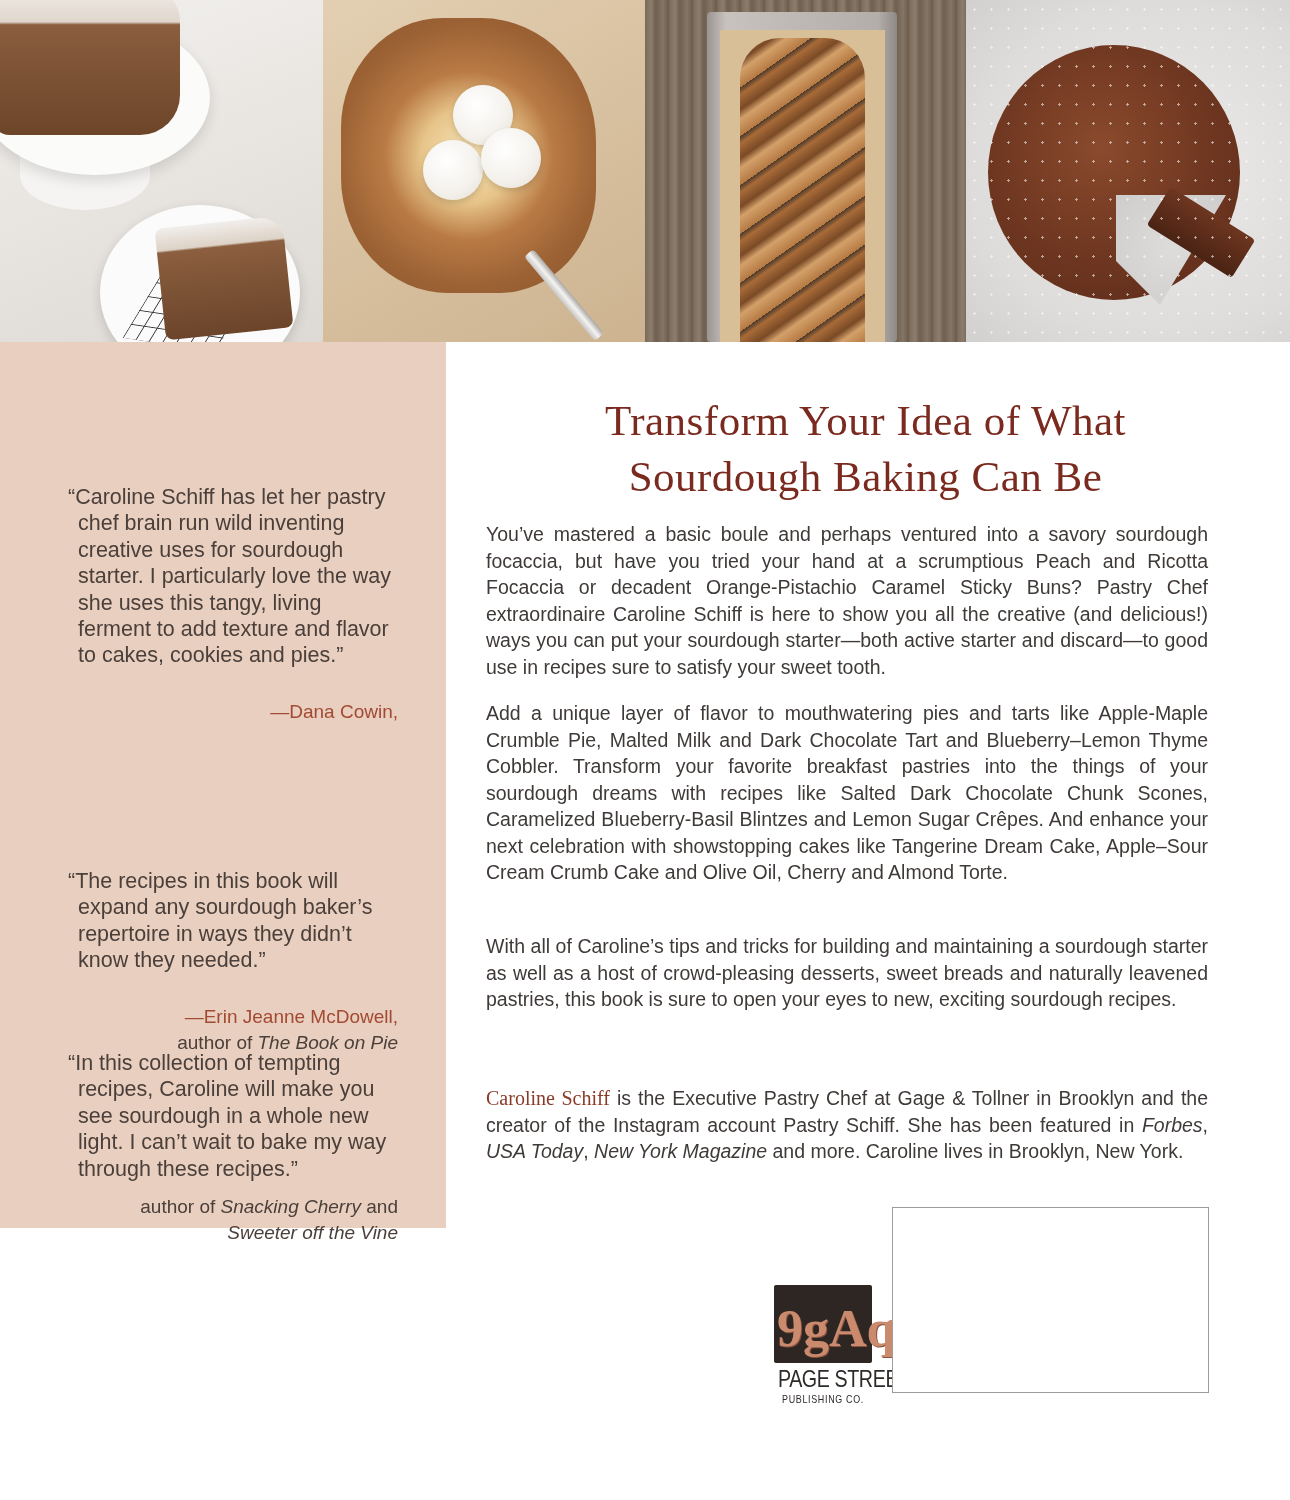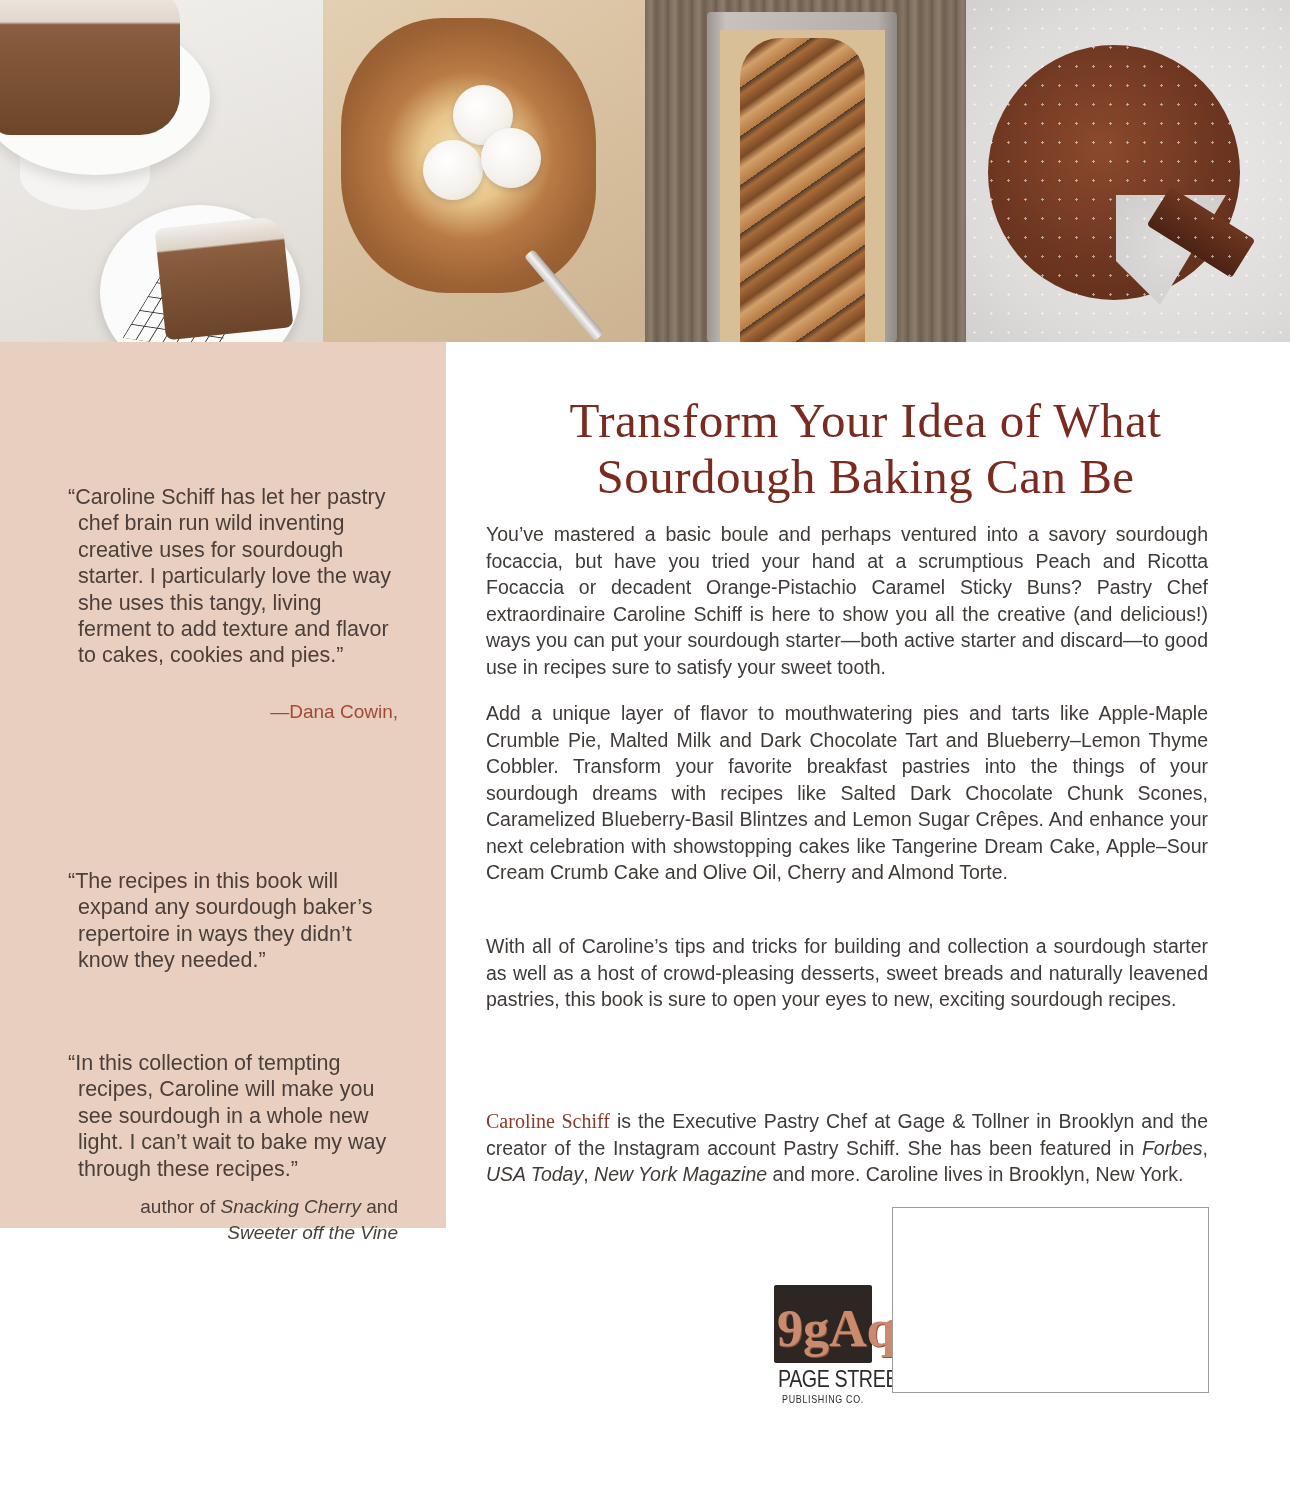--- a/index.html
+++ b/index.html
@@ -47,26 +47,26 @@
     .quote .q-text { padding-left: 10px; text-indent: -10px; }
     .quote .q-attrib { text-align: right; margin-top: 12px; font-size: 19px; line-height: 26px; }
     .quote .q-name { color: #a24a33; margin-top: 30px; }
     .quote .q-role { color: #4a3f3a; }
     .quote em { font-style: italic; }
     .quote-1 { top: 142px; }
     .quote-2 { top: 526px; }
     .quote-3 { top: 708px; }
 
     
-    .headline { position: absolute; left: 478px; top: 393px; width: 775px; text-align: center; font-family: "Liberation Serif", serif; font-size: 49px; line-height: 56px; color: #7a2a1f; font-weight: normal; letter-spacing: 0.5px; }
+    .headline { position: absolute; left: 478px; top: 393px; width: 775px; text-align: center; font-family: "Liberation Serif", serif; font-size: 43px; line-height: 56px; color: #7a2a1f; font-weight: normal; letter-spacing: 0.5px; }
     .body { position: absolute; left: 486px; width: 722px; font-size: 19.5px; line-height: 26.5px; color: #3f3a37; text-align: justify; }
     .body-1 { top: 521px; }
     .body-2 { top: 700px; }
     .body-3 { top: 933px; }
-    .bio { top: 1085px; margin-top: 23px; }
+    .bio { top: 1085px; }
     .bio .bio-name { font-family: "Liberation Serif", serif; color: #8a3a28; font-size: 20px; }
     .bio em { font-style: italic; }
 
     
     .publisher-logo { position: absolute; left: 768px; top: 1285px; width: 110px; height: 120px; }
     .logo-blocks { position: relative; width: 98px; height: 78px; margin-left: 6px; background: #2e2623; border-radius: 2px; display: flex; align-items: flex-end; justify-content: space-around; padding: 4px 3px 3px; }
     .logo-glyph { font-family: "Liberation Serif", serif; font-size: 52px; line-height: 62px; color: #c98a6d; font-weight: bold; text-shadow: 1px 1px 0 #8a5240; }
     .logo-line1 { font-family: "Liberation Sans Narrow", "Liberation Sans", sans-serif; font-size: 24px; letter-spacing: -0.5px; color: #2e2a28; text-align: center; margin-top: 2px; transform: scaleX(0.82); transform-origin: center; white-space: nowrap; }
     .logo-line2 { font-size: 10.5px; letter-spacing: 0.8px; color: #2e2a28; text-align: center; transform: scaleX(0.85); white-space: nowrap; }
 
@@ -107,37 +107,41 @@
 
 <div class="quote-panel">
   <div class="quote quote-1">
     <p class="q-text">“Caroline Schiff has let her pastry chef brain run wild inventing creative uses for sourdough starter. I particularly love the way she uses this tangy, living ferment to add texture and flavor to cakes, cookies and pies.”</p>
     <div class="q-attrib">
       <div class="q-name">—Dana Cowin,</div>
     </div>
   </div>
   <div class="quote quote-2">
     <p class="q-text">“The recipes in this book will expand any sourdough baker’s repertoire in ways they didn’t know they needed.”</p>
+    <div class="q-attrib">
+      <div class="q-name">—Erin Jeanne McDowell,</div>
+      <div class="q-role"><span>author of </span><em>The Book on Pie</em></div>
+    </div>
   </div>
   <div class="quote quote-3">
     <p class="q-text">“In this collection of tempting recipes, Caroline will make you see sourdough in a whole new light. I can’t wait to bake my way through these recipes.”</p>
     <div class="q-attrib">
       <div class="q-role"><span>author of </span><em>Snacking Cherry</em><span> and </span><br><em>Sweeter off the Vine</em></div>
     </div>
   </div>
 </div>
 
 <h1 class="headline">
   <span>Transform Your Idea of What</span><br>
   <span>Sourdough Baking Can Be</span>
 </h1>
 
 <p class="body body-1">You’ve mastered a basic boule and perhaps ventured into a savory sourdough focaccia, but have you tried your hand at a scrumptious Peach and Ricotta Focaccia or decadent Orange-Pistachio Caramel Sticky Buns? Pastry Chef extraordinaire Caroline Schiff is here to show you all the creative (and delicious!) ways you can put your sourdough starter—both active starter and discard—to good use in recipes sure to satisfy your sweet tooth.</p>
 <p class="body body-2">Add a unique layer of flavor to mouthwatering pies and tarts like Apple-Maple Crumble Pie, Malted Milk and Dark Chocolate Tart and Blueberry–Lemon Thyme Cobbler. Transform your favorite breakfast pastries into the things of your sourdough dreams with recipes like Salted Dark Chocolate Chunk Scones, Caramelized Blueberry-Basil Blintzes and Lemon Sugar Crêpes. And enhance your next celebration with showstopping cakes like Tangerine Dream Cake, Apple–Sour Cream Crumb Cake and Olive Oil, Cherry and Almond Torte.</p>
-<p class="body body-3">With all of Caroline’s tips and tricks for building and collection a sourdough starter as well as a host of crowd-pleasing desserts, sweet breads and naturally leavened pastries, this book is sure to open your eyes to new, exciting sourdough recipes.</p>
+<p class="body body-3">With all of Caroline’s tips and tricks for building and maintaining a sourdough starter as well as a host of crowd-pleasing desserts, sweet breads and naturally leavened pastries, this book is sure to open your eyes to new, exciting sourdough recipes.</p>
 
 <p class="body bio"><span class="bio-name">Caroline Schiff</span><span> is the Executive Pastry Chef at Gage &amp; Tollner in Brooklyn and the creator of the Instagram account Pastry Schiff. She has been featured in </span><em>Forbes</em><span>, </span><em>USA Today</em><span>, </span><em>New York Magazine</em><span> and more. Caroline lives in Brooklyn, New York.</span></p>
 
 <div class="publisher-logo">
   <div class="logo-blocks">
     <span class="logo-glyph">9</span>
     <span class="logo-glyph">g</span>
     <span class="logo-glyph">A</span>
     <span class="logo-glyph">q</span>
   </div>

